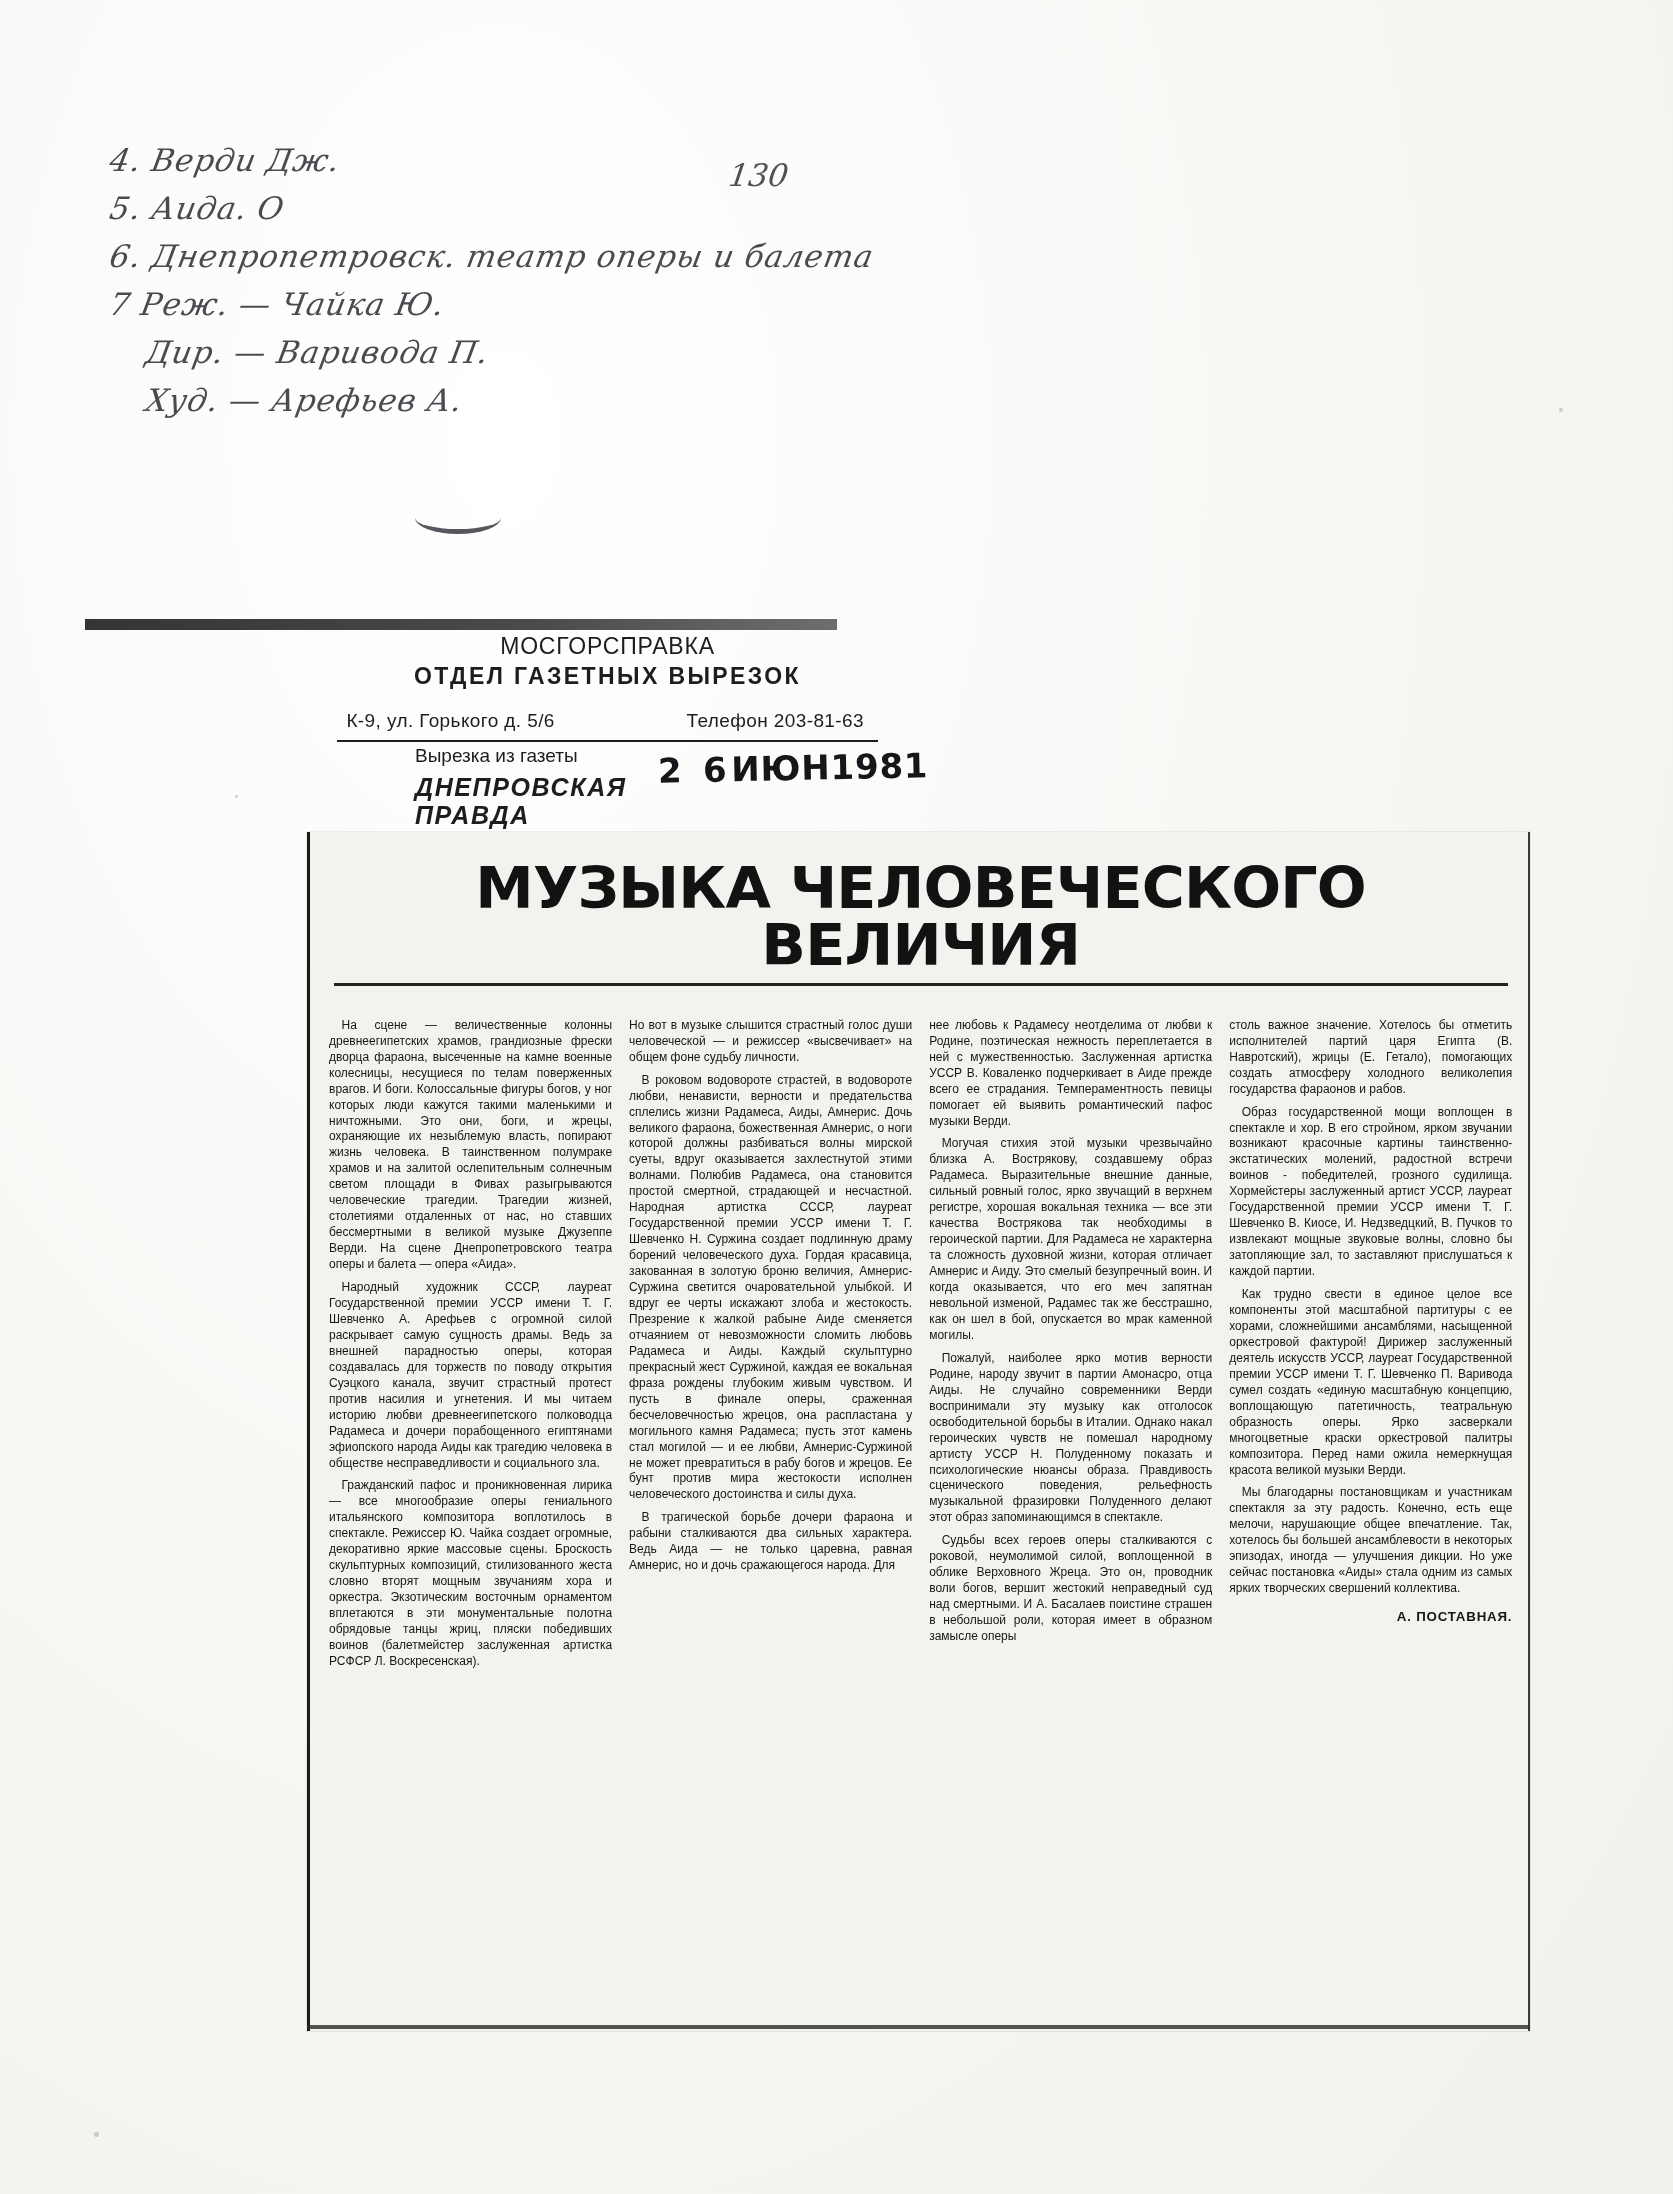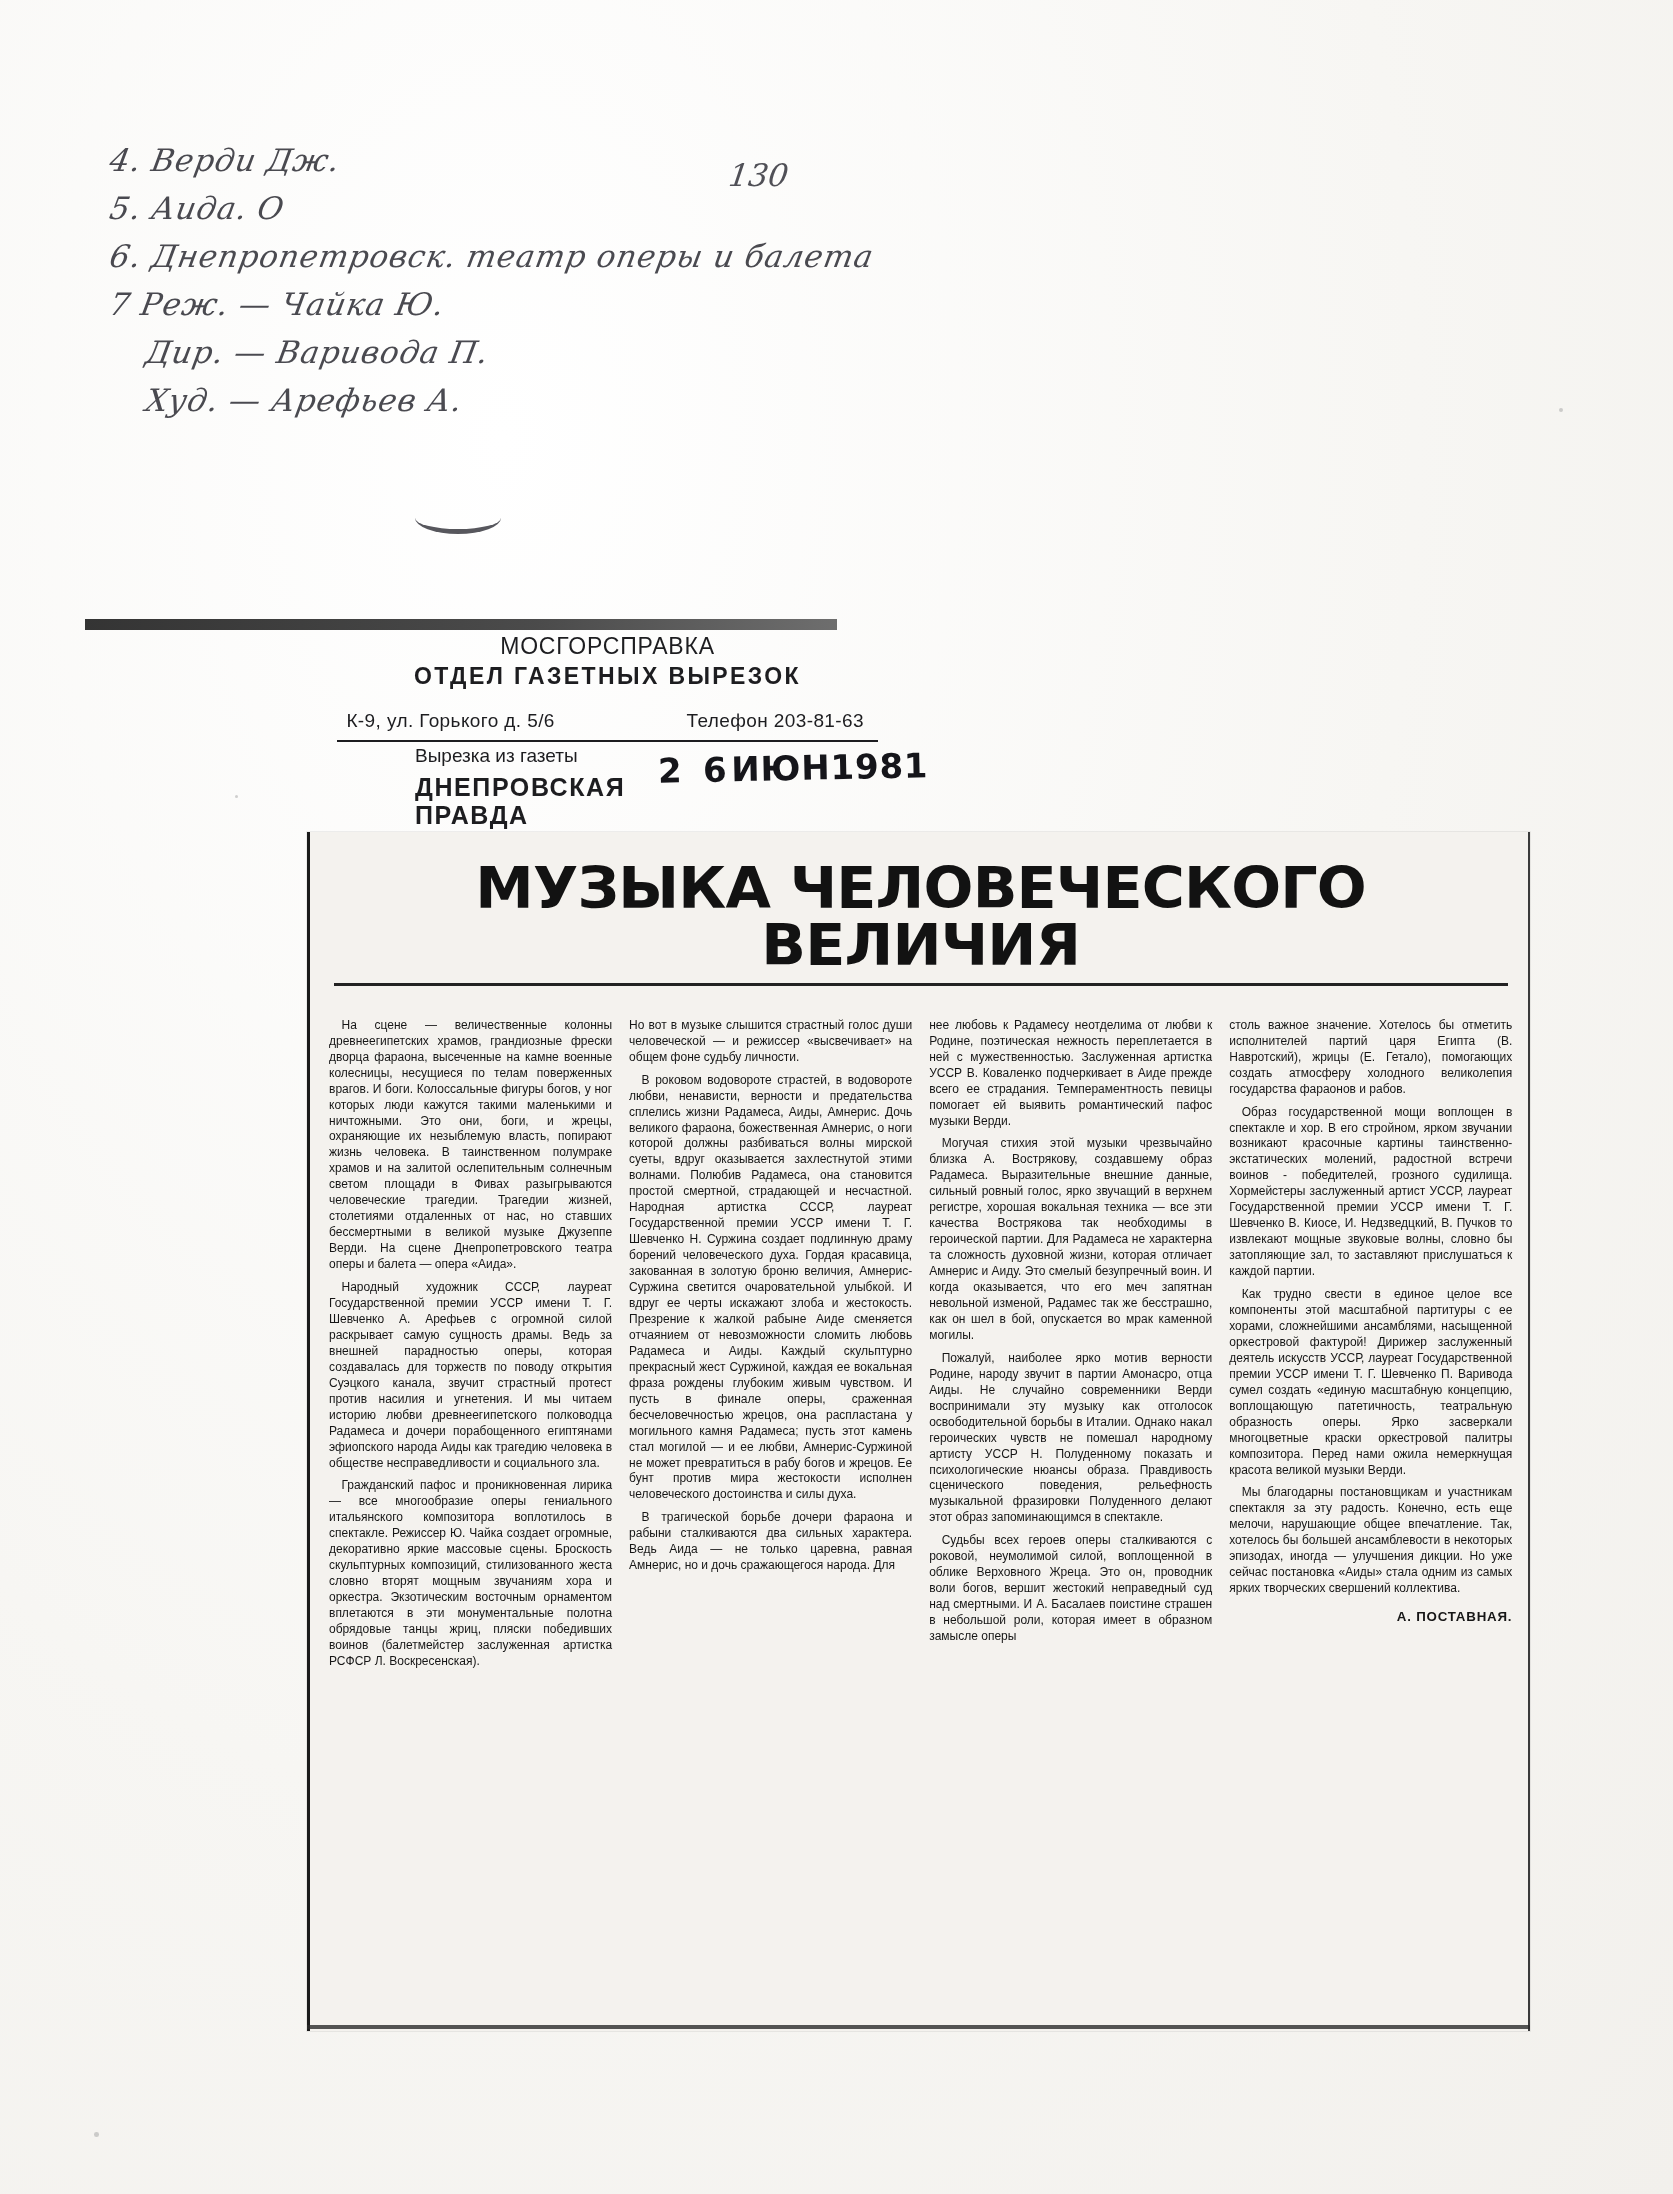--- a/index.html
+++ b/index.html
@@ -106,20 +106,21 @@
     top: 745px;
     width: 408px;
     color: #1d1d20;
   }
   .clip-meta .m1 { font-size: 19px; margin-bottom: 5.5px; }
   .clip-meta .m2 {
     font-size: 25px;
     font-weight: bold;
     letter-spacing: 1.6px;
     line-height: 1.12;
+    font-style: italic;
   }
   .clip-meta .m3 { font-size: 18px; margin-top: 6.3px; }
   .date-stamp {
     position: absolute;
     left: 658px;
     top: 748px;
     font-family: "DejaVu Sans", sans-serif;
     font-weight: bold;
     font-size: 34px;
     letter-spacing: 0.8px;

